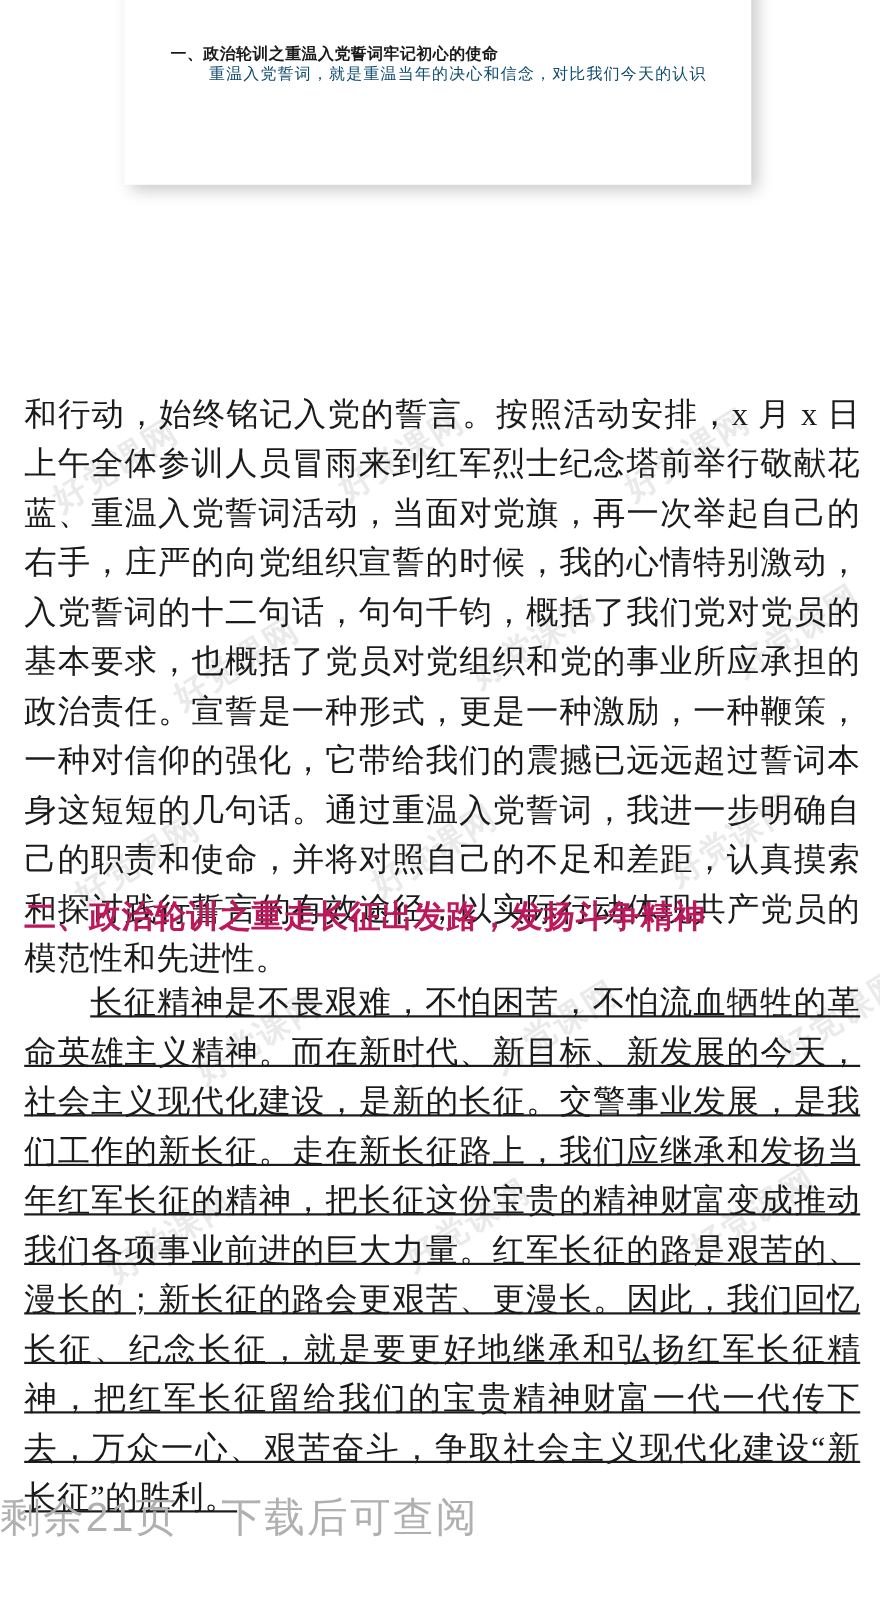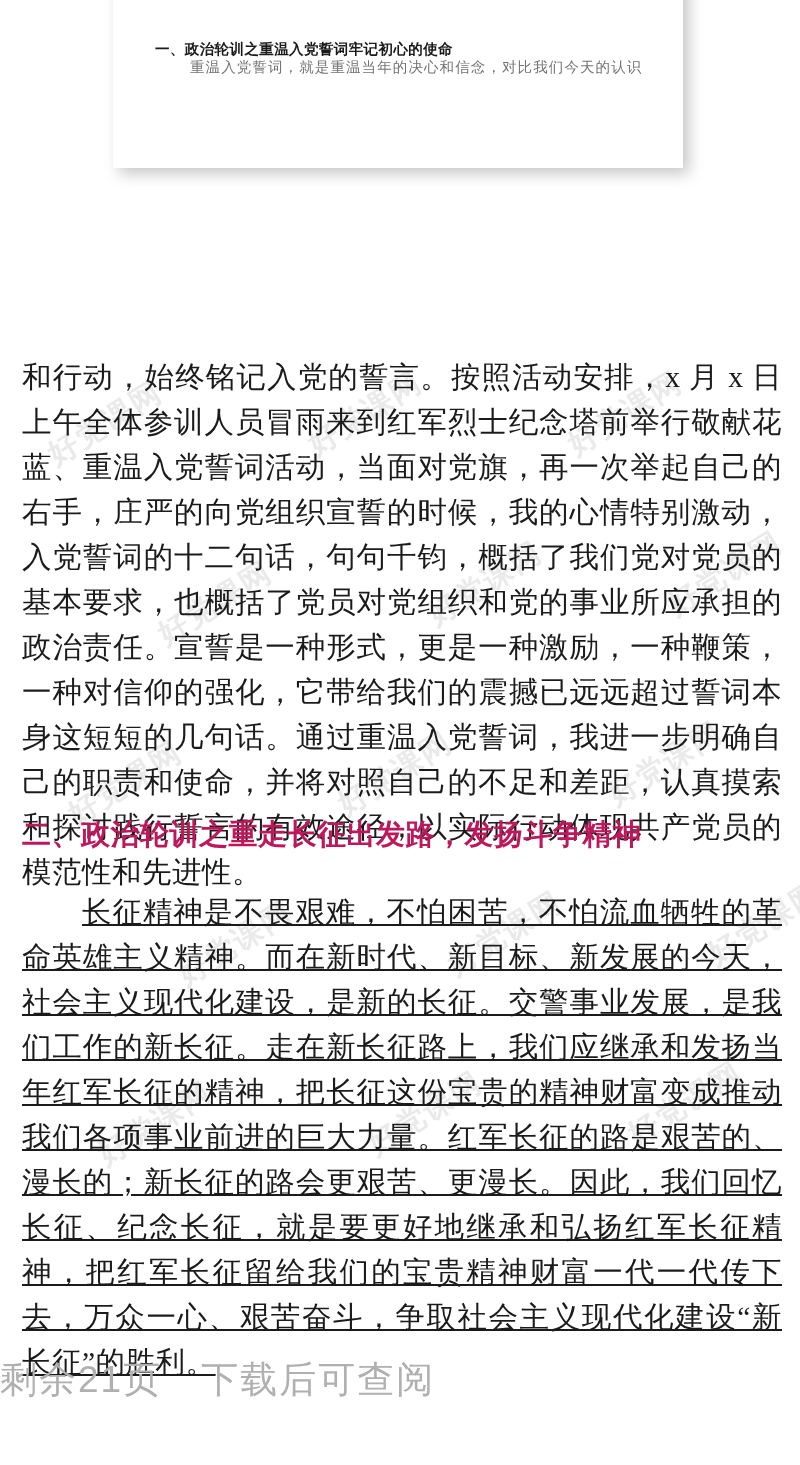--- a/index.html
+++ b/index.html
@@ -67,21 +67,21 @@
     letter-spacing: 0.4px;
     white-space: nowrap;
     margin-top: 36px;
   }
   .card-paragraph {
     position: absolute;
     left: 77px;
     top: 98px;
     font-family: "Liberation Serif", "DejaVu Serif", serif;
     font-size: 14.5px;
-    color: #737373;
+    color: #0c4a6e;
     letter-spacing: 1.1px;
     white-space: nowrap;
   }
 
   
   #doc-body {
     position: absolute;
     left: 0;
     top: 0;
     width: 800px;

